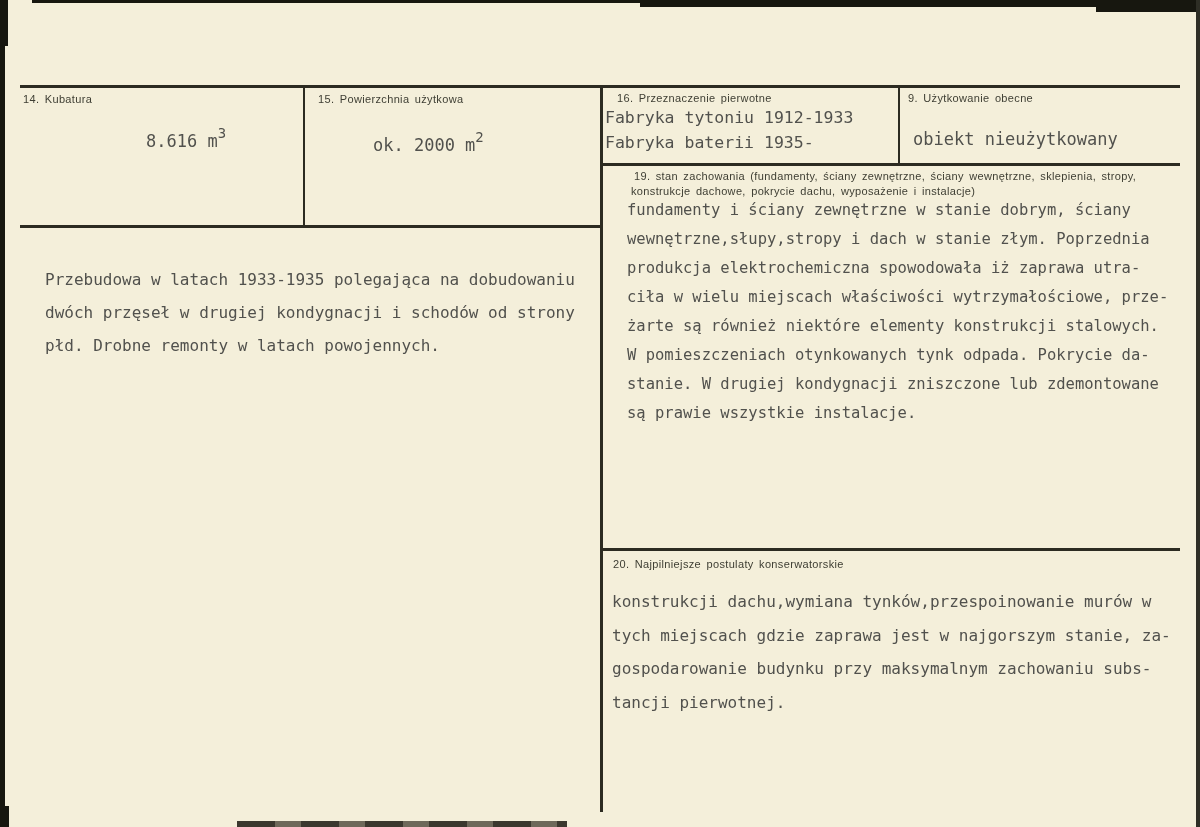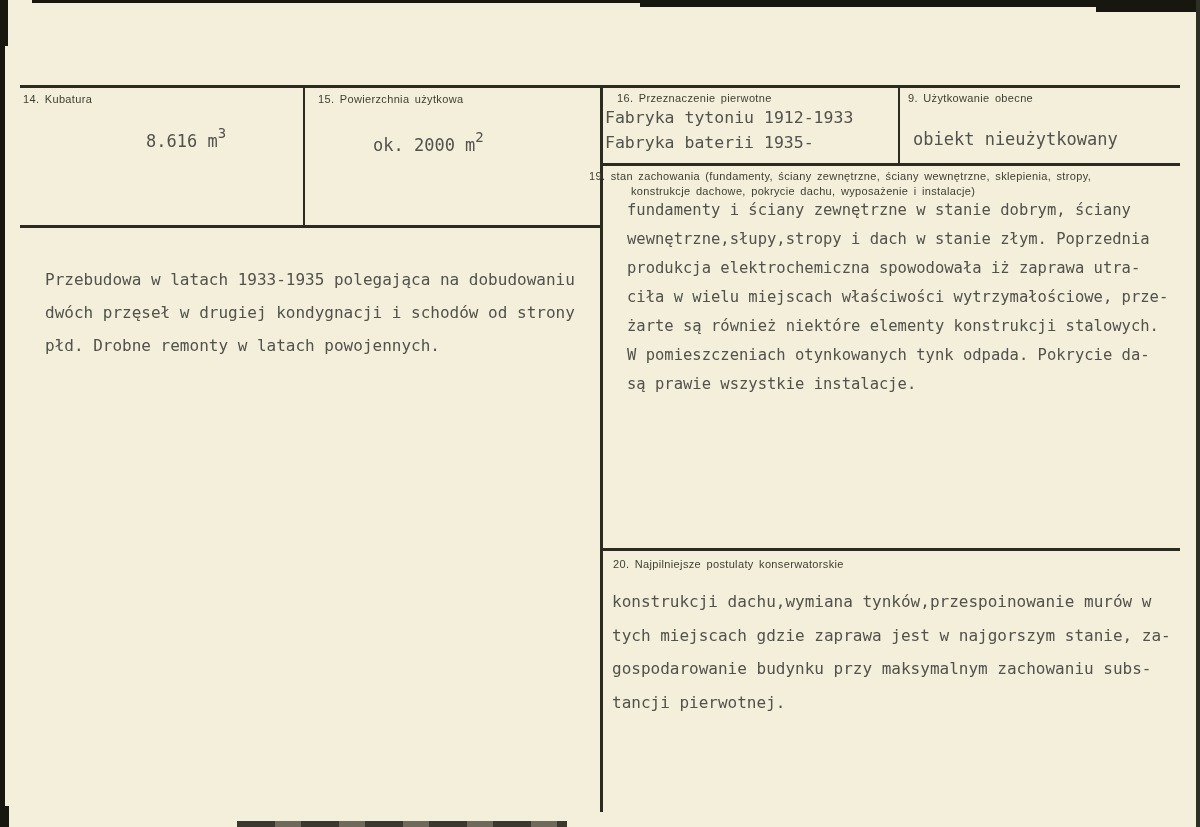--- a/index.html
+++ b/index.html
@@ -90,29 +90,30 @@
 
   <div class="label" style="left:908px;top:92px;">9. Użytkowanie obecne</div>
   <div class="tw" id="v17" style="left:913px;top:116px;margin-top:13px;">obiekt nieużytkowany</div>
 
   <div class="tw tw-lines" id="v18" style="left:45px;top:263px;">
     <div>Przebudowa w latach 1933-1935 polegająca na dobudowaniu</div>
     <div>dwóch przęseł w drugiej kondygnacji i schodów od strony</div>
     <div>płd. Drobne remonty w latach powojennych.</div>
   </div>
 
-  <div class="label" style="left:589px;top:170px;">19. stan zachowania (fundamenty, ściany zewnętrzne, ściany wewnętrzne, sklepienia, stropy,</div>
+  <div class="label" style="left:634px;top:170px;">19. stan zachowania (fundamenty, ściany zewnętrzne, ściany wewnętrzne, sklepienia, stropy,</div>
   <div class="label" style="left:631px;top:185px;">konstrukcje dachowe, pokrycie dachu, wyposażenie i instalacje)</div>
   <div class="tw tw-lines" id="v19" style="left:627px;top:196px;">
     <div>fundamenty i ściany zewnętrzne w stanie dobrym, ściany</div>
     <div>wewnętrzne,słupy,stropy i dach w stanie złym. Poprzednia</div>
     <div>produkcja elektrochemiczna spowodowała iż zaprawa utra-</div>
     <div>ciła w wielu miejscach właściwości wytrzymałościowe, prze-</div>
     <div>żarte są również niektóre elementy konstrukcji stalowych.</div>
     <div>W pomieszczeniach otynkowanych tynk odpada. Pokrycie da-</div>
+    <div>stanie. W drugiej kondygnacji zniszczone lub zdemontowane</div>
     <div>są prawie wszystkie instalacje.</div>
   </div>
 
   <div class="label" style="left:613px;top:558px;">20. Najpilniejsze postulaty konserwatorskie</div>
   <div class="tw tw-lines" id="v20" style="left:612px;top:585px;">
     <div>konstrukcji dachu,wymiana tynków,przespoinowanie murów w</div>
     <div>tych miejscach gdzie zaprawa jest w najgorszym stanie, za-</div>
     <div>gospodarowanie budynku przy maksymalnym zachowaniu subs-</div>
     <div>tancji pierwotnej.</div>
   </div>

